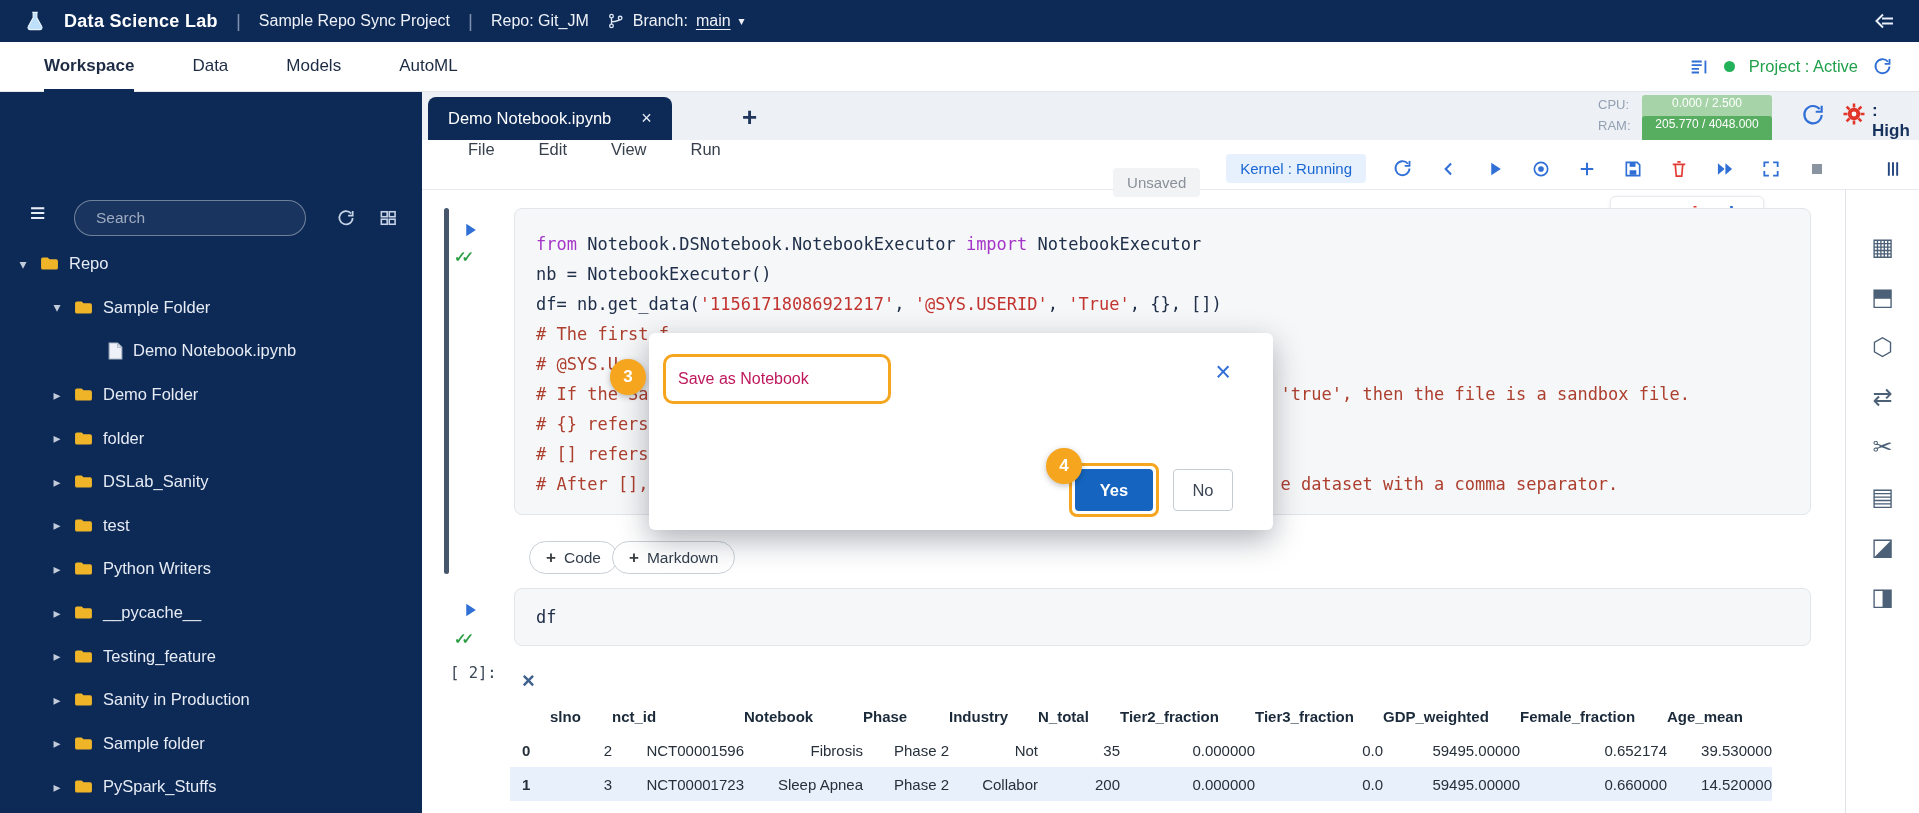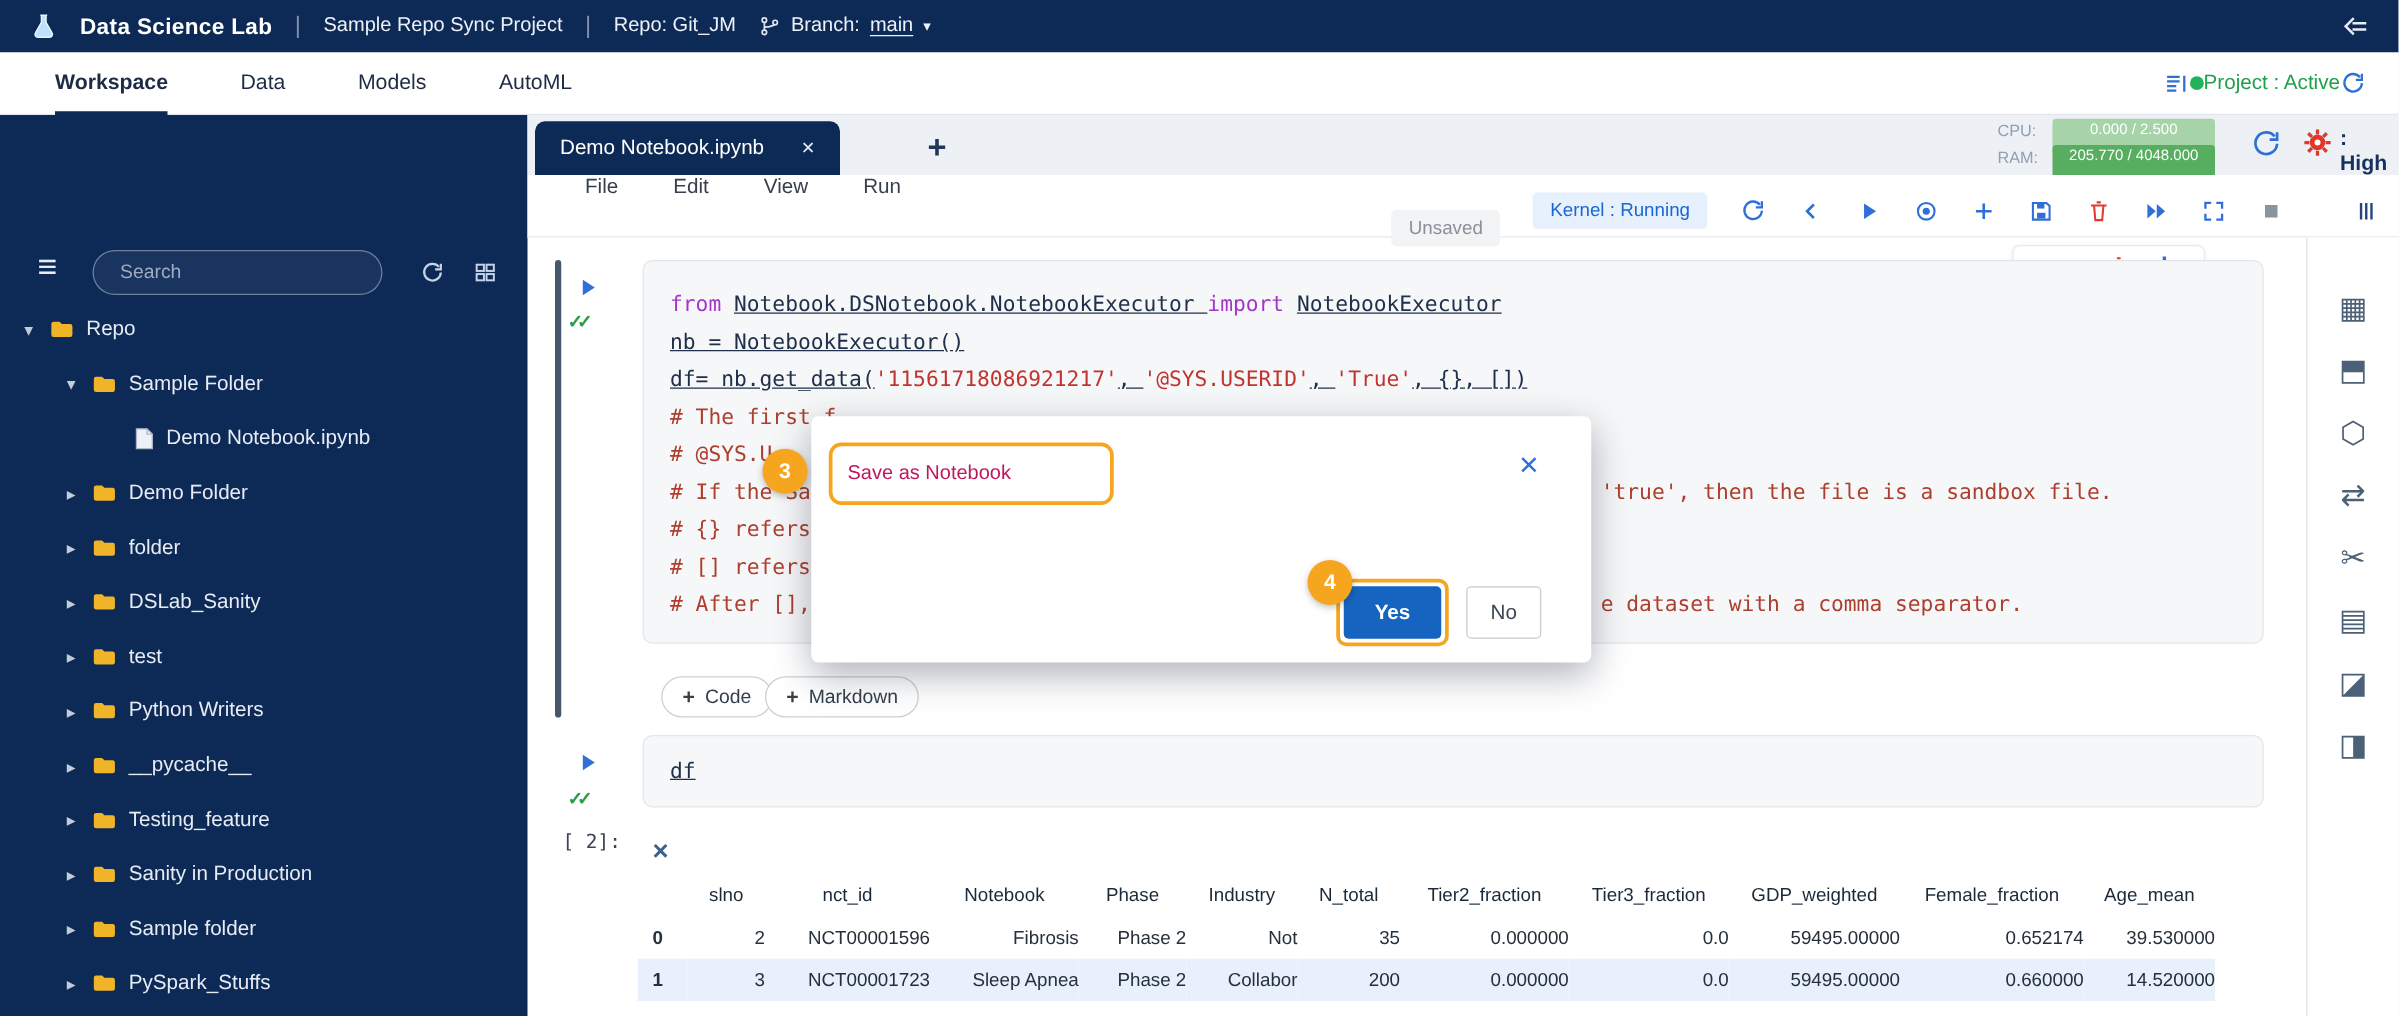--- a/index.html
+++ b/index.html
@@ -16,21 +16,21 @@
   .branch { display:flex; align-items:center; gap:8px; font-size:16px; color:#eef2f8; }
   .branch .bname { text-decoration:underline; text-underline-offset:3px; }
   .caret { font-size:12px; }
   .flex-spacer { flex:1; }
   .ic { display:block; }
 
   
   .navbar { position:absolute; top:42px; left:0; width:1919px; height:50px; background:#fff; border-bottom:1px solid #e3e7ec; display:flex; align-items:center; padding:0 20px 0 44px; }
   .nav-tab { font-size:17px; color:#1d2c44; height:50px; line-height:47px; margin-right:58px; cursor:default; }
   .nav-tab.active { font-weight:bold; border-bottom:3px solid #0d2a56; }
-  .nav-right { margin-left:auto; display:flex; align-items:center; margin-right:6px; }
+  .nav-right { margin-left:auto; display:flex; align-items:center; gap:14px; margin-right:6px; }
   .status-dot { width:11px; height:11px; border-radius:50%; background:#23b15a; }
   .status-text { font-size:16.5px; color:#1fa04a; }
 
   
   .sidebar { position:absolute; top:92px; left:0; width:422px; height:721px; background:#0d2a56; overflow:hidden; }
   .hamburger { position:absolute; left:30px; top:108px; font-size:27px; color:#e8edf5; line-height:1; }
   .searchbox { position:absolute; left:74px; top:108px; width:232px; height:36px; border:1px solid rgba(255,255,255,.38); border-radius:18px; background:rgba(255,255,255,.05); display:flex; align-items:center; padding:0 12px; gap:9px; color:#aab6ca; }
   .searchbox input { flex:1; background:transparent; border:none; outline:none; color:#e4eaf4; font-size:15.5px; font-family:"Liberation Sans",sans-serif; }
   .searchbox input::placeholder { color:#9fabc0; }
   .side-ic { position:absolute; top:116px; color:#c7d3e6; }
@@ -65,32 +65,32 @@
   .sel-bar { position:absolute; left:444px; top:208px; width:5px; height:366px; background:#46566c; border-radius:3px; }
   .cell-actions { position:absolute; left:1610px; top:196px; width:154px; height:34px; background:#fff; border:1px solid #e7eaef; border-radius:6px; box-shadow:0 1px 4px rgba(20,30,50,.08); display:flex; align-items:center; justify-content:center; gap:18px; }
   .arrow-ic { font-size:17px; font-weight:bold; color:#2f6fd6; }
   .kebab { font-size:19px; font-weight:bold; color:#2f6fd6; }
   .gutter-play { position:absolute; left:460px; color:#2f6fd6; }
   .checks { position:absolute; left:454px; color:#2e9e44; font-size:15px; font-weight:bold; letter-spacing:-5px; }
   .cell { position:absolute; left:514px; width:1297px; background:#f6f7f8; border:1px solid #e2e5e9; border-radius:8px; }
   .cell1 { top:208px; height:307px; padding:20px 0 0 21px; overflow:hidden; }
   .code { font-family:"DejaVu Sans Mono", monospace; font-size:17px; line-height:30px; white-space:pre; }
   .code-line span { white-space:pre; }
-  .tk-k { color:#a435c9; } .tk-p { color:#20304a;text-decoration:underline; } .tk-s { color:#c2342f; } .tk-c { color:#ad3f2e; }
+  .tk-k { color:#a435c9; } .tk-p { color:#20304a; } .tk-s { color:#c2342f; } .tk-c { color:#ad3f2e; }
   .tk-gap { display:inline-block; }
   .add-chip { position:absolute; top:541px; height:33px; border:1px solid #c9cfd7; border-radius:17px; background:#fff; display:flex; align-items:center; gap:8px; padding:0 16px; font-size:15.5px; color:#333f4d; }
   .chip-plus { font-size:17px; font-weight:bold; color:#3c4043; }
   .cell2 { top:588px; height:58px; display:flex; align-items:center; padding-left:21px; }
   .exec-label { position:absolute; left:450px; top:664px; font-family:"DejaVu Sans Mono",monospace; font-size:15.5px; color:#3a4656; }
   .clear-x { position:absolute; left:522px; top:668px; font-size:22px; font-weight:bold; color:#3f618c; }
 
   
   .tbl-wrap { position:absolute; left:510px; top:700px; width:1300px; overflow:hidden; }
   table.df { border-collapse:collapse; table-layout:fixed; font-size:15px; color:#26303b; }
-  table.df th { font-weight:normal; color:#1b2a3a; height:33px; text-align:center; padding:0; vertical-align:middle; }
+  table.df th { font-weight:bold; color:#1b2a3a; height:33px; text-align:left; padding:0; vertical-align:middle; }
   table.df td { height:34px; text-align:right; padding:0; vertical-align:middle; }
   table.df .idx { text-align:left; font-weight:bold; padding-left:12px; }
   table.df tr.alt { background:#e8f1fb; }
 
   
   .rail { position:absolute; left:1845px; top:190px; width:74px; height:623px; background:#fff; border-left:1px solid #dfe3e8; display:flex; flex-direction:column; align-items:center; gap:26px; padding-top:45px; }
   .rail-ic { font-size:24px; color:#4c6177; line-height:1; }
 
   
   .modal { position:absolute; left:649px; top:333px; width:624px; height:197px; background:#fff; border-radius:6px; box-shadow:0 10px 30px rgba(25,35,55,.35); z-index:50; }

